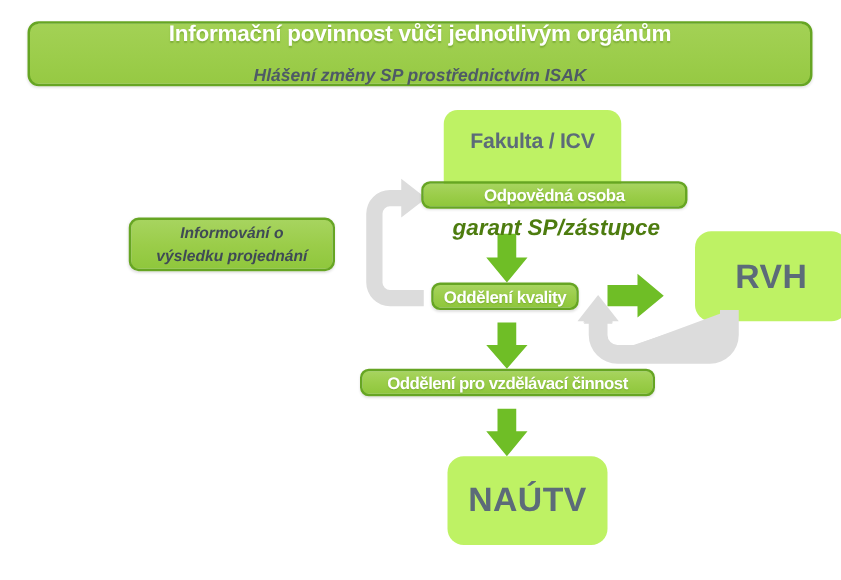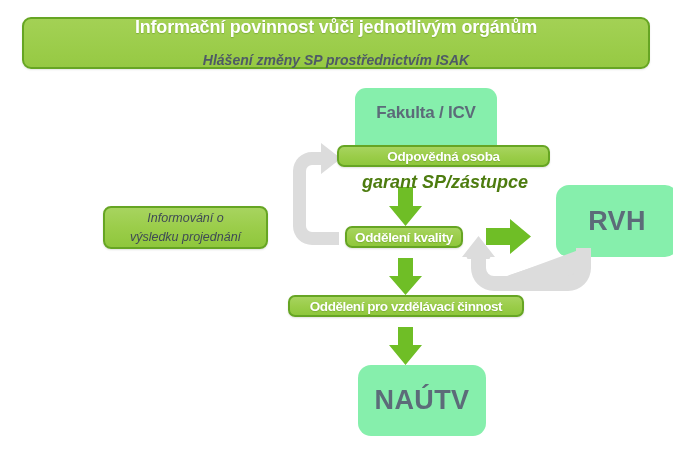--- a/index.html
+++ b/index.html
@@ -50,21 +50,21 @@
     font-style: italic;
     line-height: 1.05;
     margin-top: 16px;
     white-space: nowrap;
   }
 
   
   .grey-box {
     position: absolute;
     box-sizing: border-box;
-    background: #86efac;
+    background: #bef264;
     border-radius: 12px;
     display: flex;
     align-items: center;
     justify-content: center;
     color: #5c6b79;
     font-weight: bold;
   }
   #box-fakulta {
     left: 355px;
     top: 88px;
@@ -139,23 +139,22 @@
     left: 103px;
     top: 174px;
     width: 165px;
     height: 43px;
     flex-direction: column;
     border-radius: 8px;
     color: #3f4a55;
     text-shadow: none;
     font-size: 12.5px;
     font-style: italic;
-    font-weight: normal;
+    font-weight: bold;
     line-height: 1.45;
-    margin-top: 32px;
   }
 
   
   .caption {
     position: absolute;
     color: #4d7c0f;
     font-size: 18px;
     font-weight: bold;
     font-style: italic;
     white-space: nowrap;

